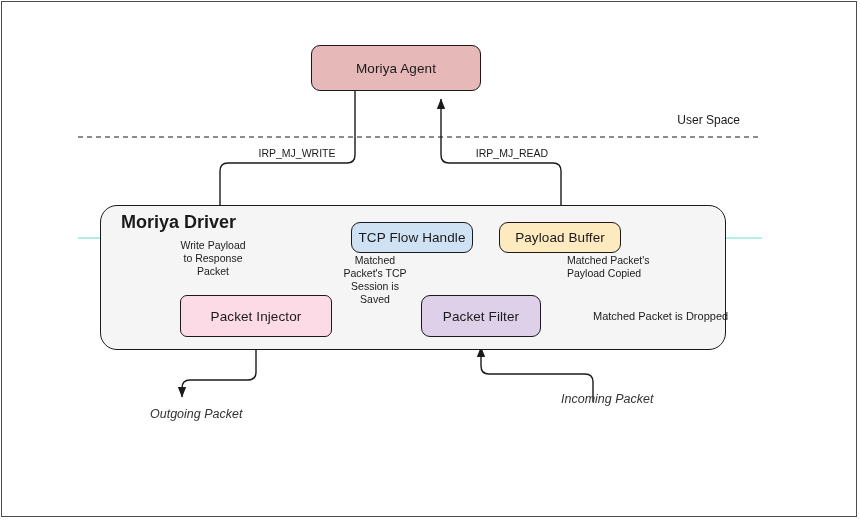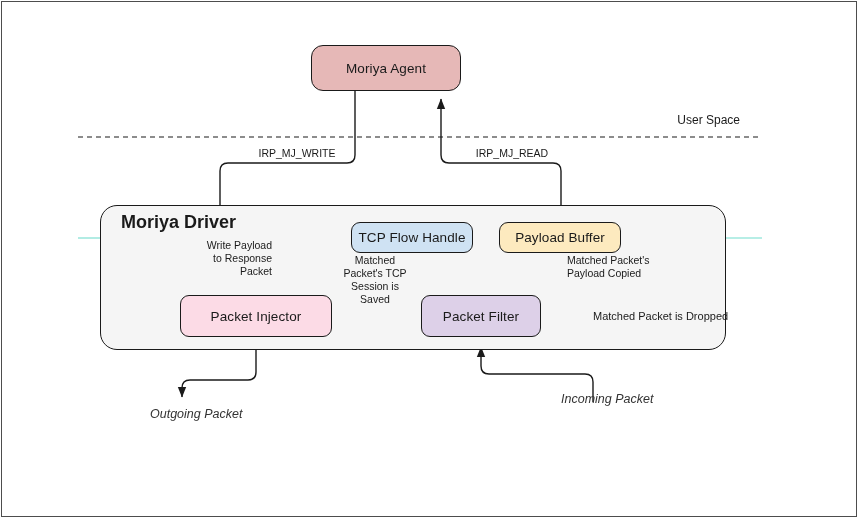--- a/index.html
+++ b/index.html
@@ -123,47 +123,47 @@
 
       <path d="M 593,402 L 593,382 Q 593,374 585,374 L 489,374 Q 481,374 481,366 L 481,347" marker-end="url(#arrow)"></path>
 
       <path d="M 541,316 L 586,316" stroke-dasharray="4,4"></path>
     </g>
   </svg>
 
   <div class="driver-box" style="left:100px; top:205px; width:626px; height:145px;"></div>
   <div class="driver-label" style="left:121px; top:212px;">Moriya Driver</div>
 
-  <div class="node" style="left:311px; top:45px; width:150px; height:46px; background:#e6b8b7;border-radius:12px;">
+  <div class="node" style="left:311px; top:45px; width:170px; height:46px; background:#e6b8b7;">
     <span>Moriya Agent</span>
   </div>
 
   <div class="node" style="left:351px; top:222px; width:122px; height:31px; background:#cfe2f3;">
     <span>TCP Flow Handle</span>
   </div>
 
   <div class="node" style="left:499px; top:222px; width:122px; height:31px; background:#fdeabf;">
     <span>Payload Buffer</span>
   </div>
 
-  <div class="node" style="left:180px; top:295px; width:152px; height:42px; background:#fcdbe6;">
+  <div class="node" style="left:180px; top:295px; width:152px; height:42px; background:#fcdbe6;border-radius:7px;">
     <span>Packet Injector</span>
   </div>
 
   <div class="node" style="left:421px; top:295px; width:120px; height:42px; background:#ddd0e8;">
     <span>Packet Filter</span>
   </div>
 
   <div class="space-label" style="left:600px; top:113px; width:140px;">User Space</div>
 
   <div class="edge-label" style="left:232px; top:147px; width:130px;">IRP_MJ_WRITE</div>
 
   <div class="edge-label" style="left:447px; top:147px; width:130px;">IRP_MJ_READ</div>
 
-  <div class="edge-label" style="left:142px; top:239px; width:130px; text-align:right;">Write Payload
+  <div class="edge-label" style="left:148px; top:239px; width:130px; ">Write Payload
 to Response
 Packet</div>
 
 
   <div class="edge-label" style="left:334px; top:254px; width:82px; text-align:center;">Matched
 Packet's TCP
 Session is
 Saved</div>
 
   <div class="edge-label" style="left:567px; top:254px; width:130px; text-align:left;">Matched Packet's

